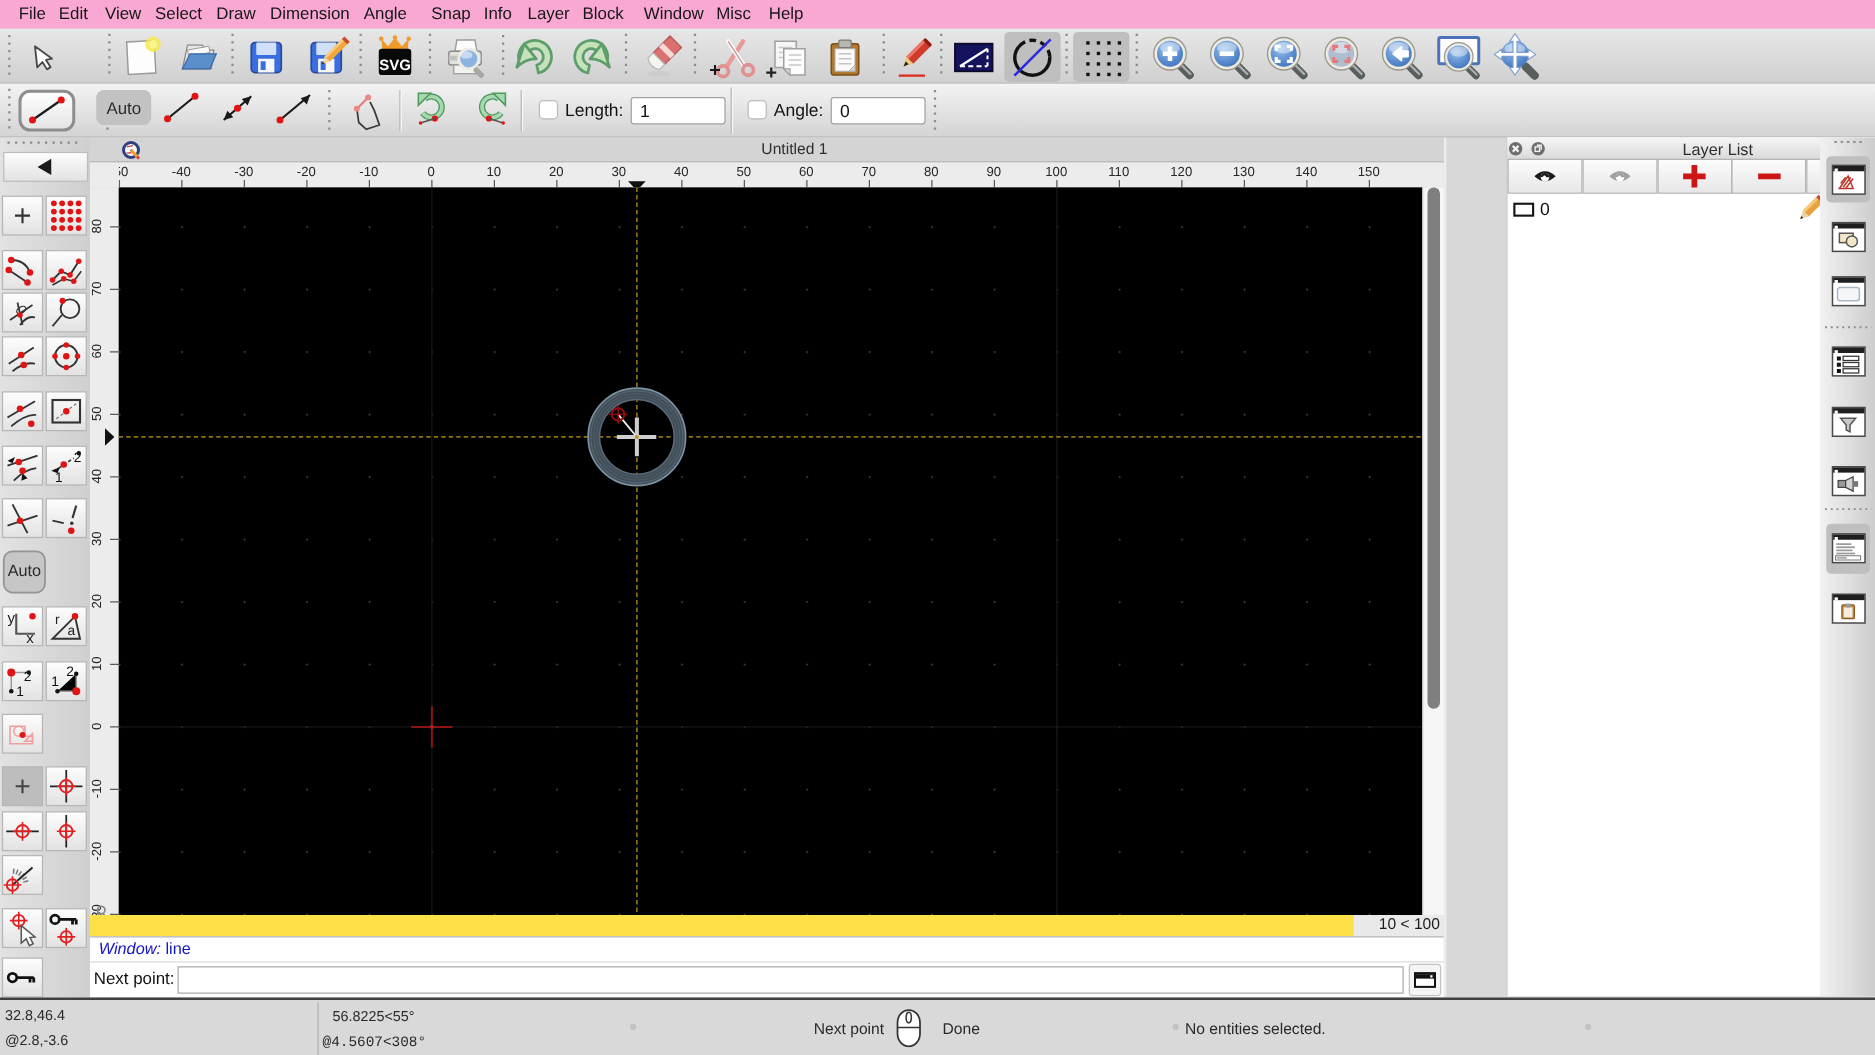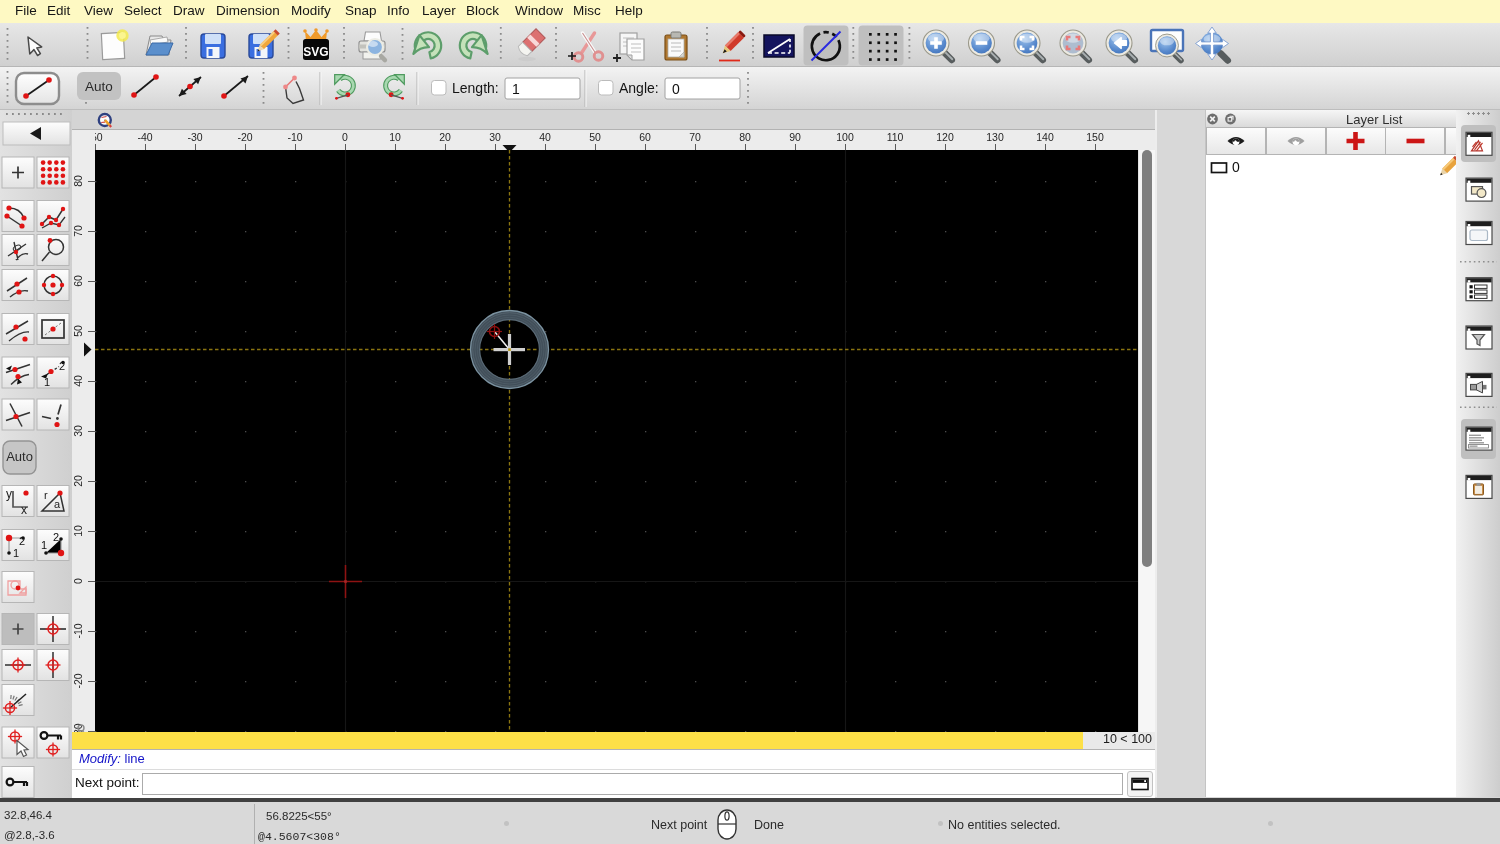--- a/index.html
+++ b/index.html
@@ -1,20 +1,20 @@
 <!DOCTYPE html>
 <html><head>
 <meta charset="utf-8">
 <style>
   html,body{margin:0;padding:0;}
   body{width:1500px;height:844px;position:relative;overflow:hidden;
        font-family:"Liberation Sans",sans-serif;background:#d8d8d8;}
   .abs{position:absolute;}
   
-  #menubar{left:0;top:0;width:1500px;height:23px;background:#fef9c3;text-align:right;}
+  #menubar{left:0;top:0;width:1500px;height:23px;background:#f9a8d4;text-align:right;}
   #menubar span{position:absolute;top:3px;font-size:13.5px;color:#161616;white-space:nowrap;}
   
   #tb1{left:0;top:23px;width:1500px;height:44px;
        background:linear-gradient(#e7e7e7,#d0d0d0);border-bottom:1px solid #b6b6b6;box-sizing:border-box;}
   #tb2{left:0;top:67px;width:1500px;height:43px;
        background:linear-gradient(#f3f3f3,#d4d4d4);border-bottom:1px solid #bdbdbd;box-sizing:border-box;}
   .pressedbg{position:absolute;background:#bfbfbf;border-radius:4px;}
   
   #leftcol{left:0;top:110px;width:72px;height:688px;background:linear-gradient(to right,#e2e2e2,#cfcfcf);}
   
@@ -31,34 +31,34 @@
                font-size:12.5px;color:#1d1d1d;text-align:right;padding-right:3px;box-sizing:border-box;}
   
   #cmdarea{left:72px;top:749px;width:1083px;height:49px;background:#fff;border-top:1px solid #b2b2b2;box-sizing:border-box;}
   
   #lpanel{left:1157px;top:110px;width:299px;height:687px;background:#fff;border-left:1px solid #c4c4c4;box-sizing:border-box;margin-left:48px;}
   #lptitle{position:absolute;left:0;top:0;width:100%;height:18px;background:linear-gradient(#f6f6f6,#dadada);
            border-bottom:1px solid #bdbdbd;box-sizing:border-box;}
   
   #rdock{left:1456px;top:110px;width:44px;height:687px;background:linear-gradient(to right,#f1f1f1,#cdcdcd);}
   
-  #statusbar{left:0;top:798px;width:1500px;height:46px;background:#d9d9d9;border-top:4px solid #404040;box-sizing:border-box;}
+  #statusbar{left:0;top:798px;width:1500px;height:46px;background:#d9d9d9;border-top:2px solid #404040;box-sizing:border-box;}
   #statusbar div{position:absolute;font-size:11.5px;color:#2a2a2a;white-space:nowrap;}
   .sep155{left:1155px;top:110px;width:2px;height:687px;background:#ededed;}
 </style>
 </head>
 <body>
   <div class="abs" id="menubar">
     <span style="left:15px">File</span>
     <span style="left:47px">Edit</span>
     <span style="left:84px">View</span>
     <span style="left:124px">Select</span>
     <span style="left:173px">Draw</span>
     <span style="left:216px">Dimension</span>
-    <span style="left:291px">Modify</span>
+    <span style="left:291px">Angle</span>
     <span style="left:345px">Snap</span>
     <span style="left:387px">Info</span>
     <span style="left:422px">Layer</span>
     <span style="left:466px">Block</span>
     <span style="left:515px">Window</span>
     <span style="left:573px">Misc</span>
     <span style="left:615px">Help</span>
   </div>
   <div class="abs" id="tb1">
     <svg style="position:absolute;left:0;top:0;" width="1500" height="44" viewBox="0 0 1500 44">
@@ -585,20 +585,21 @@
       <g transform="translate(18,672)">
         <g transform="translate(-3,0)">
           <circle cx="-5" cy="0" r="3.4" fill="none" stroke="#111" stroke-width="2.2"></circle>
           <path d="M-1.6 0 L12 0 M9 0 L9 4 M12 0 L12 4" stroke="#111" stroke-width="2.2" fill="none"></path>
         </g>
       </g>
     </svg>
   </div>
   <div class="abs sep155"></div>
   <div class="abs" id="mdititle">
+    <span class="t">Untitled 1</span>
     <svg style="position:absolute;left:25px;top:2px;" width="18" height="18" viewBox="0 0 18 18">
       <circle cx="7.8" cy="8" r="6" fill="#fdfdfd" stroke="#2e4080" stroke-width="2.4"></circle>
       <path d="M4.5 5.5 L9.5 4.5 M4.2 10.5 L8 10.2" stroke="#cc4444" stroke-width="1.2"></path>
       <path d="M7.5 7.8 L8.2 8.5" stroke="#555" stroke-width="1.5"></path>
       <path d="M8 8.2 L12.8 13.4" stroke="#f0a028" stroke-width="2.6"></path>
       <path d="M12.6 13.2 L14.2 15" stroke="#d84040" stroke-width="2.2"></path>
     </svg>
   </div>
   <div class="abs" id="trcorner"></div>
 <div class="abs" id="topruler"><svg width="1060" height="20" viewBox="0 0 1060 20">
@@ -723,21 +724,21 @@
     </svg>
   </div>
   <div class="abs" id="vscroll">
     <div id="vthumb"></div>
   </div>
   <div class="abs" id="bstrip">
     <div class="lbl">10 &lt; 100</div>
   </div>
   <div class="abs" id="cmdarea">
     <div style="position:absolute;left:0;top:0;width:100%;height:19px;border-bottom:1px solid #dcdcdc;">
-      <span style="position:absolute;left:7px;top:1px;font-size:13px;color:#1414c8;"><i>Modify:</i> line</span>
+      <span style="position:absolute;left:7px;top:1px;font-size:13px;color:#1414c8;"><i>Window:</i> line</span>
     </div>
     <div style="position:absolute;left:0;top:20px;width:100%;height:28px;padding-left:36px;">
       <span style="position:absolute;left:3px;top:5px;font-size:13.5px;color:#111;">Next point:</span>
       <div style="position:absolute;left:70px;top:3px;width:981px;height:22px;background:#fff;border:1px solid #ababab;box-sizing:border-box;"></div>
       <div style="position:absolute;left:1055px;top:1px;width:26px;height:26px;background:#f4f4f4;border:1px solid #c2c2c2;border-radius:3px;box-sizing:border-box;">
         <svg width="24" height="24" viewBox="0 0 24 24">
           <rect x="4" y="6.5" width="16" height="11" fill="#fff" stroke="#111" stroke-width="1.6"></rect>
           <rect x="4.8" y="7.3" width="14.4" height="3.6" fill="#111"></rect>
           <rect x="16.2" y="8.2" width="1.8" height="1.8" fill="#fff"></rect>
         </svg>

